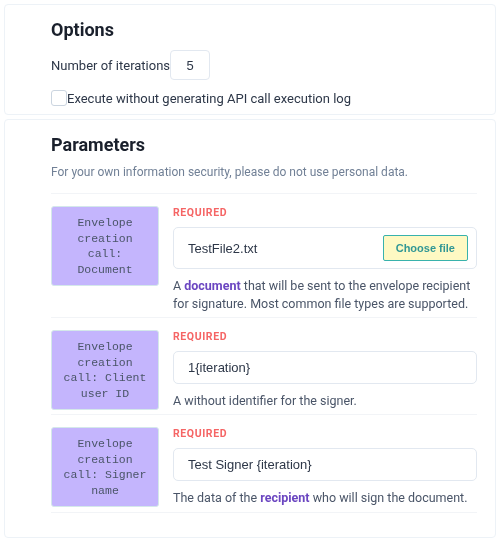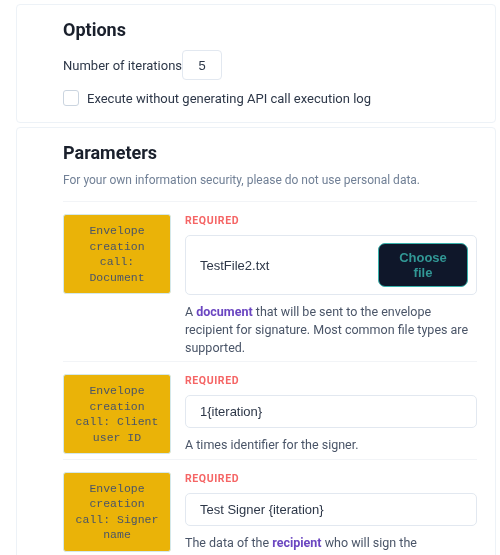--- a/index.html
+++ b/index.html
@@ -5,60 +5,60 @@
   * { box-sizing: border-box; }
   html, body {
     margin: 0; padding: 0;
     font-family: -apple-system, BlinkMacSystemFont, "Segoe UI", Roboto, Arial, sans-serif;
     font-size: 13px;
     color: #2d3748;
     background: #fff;
     width: 500px;
   }
   .page { width: 500px; }
-  .section { border: 1px solid #edf2f7; border-radius: 4px; margin: 4px 4px 0 16px; padding: 12px 18px 16px 46px; }
+  .section { border: 1px solid #edf2f7; border-radius: 4px; margin: 4px 4px 0 4px; padding: 12px 18px 8px 46px; }
   h2 { font-size: 18px; font-weight: 700; margin: 2px 0 10px 0; color: #1a202c; }
   .row { display: flex; align-items: center; margin-bottom: 10px; }
   .row-label { font-size: 13px; color: #2d3748; }
   .num-input {
     width: 40px; height: 30px; border: 1px solid #e2e8f0; border-radius: 4px;
     text-align: center; font-size: 13px; color: #2d3748; outline: none;
   }
   .hint { font-size: 12.5px; color: #4a5568; margin-bottom: 10px; }
-  .checkbox-row { display: flex; align-items: center; gap: 8px; }
+  .checkbox-row { display: flex; align-items: center; }
   .checkbox {
     width: 16px; height: 16px; border: 1.5px solid #cbd5e0; border-radius: 3px;
     background: #fff; display: inline-block;
   }
   .sub { font-size: 12px; color: #718096; margin: 2px 0 14px 0; }
   .param-row { display: flex; align-items: flex-start; gap: 14px; padding: 12px 0 4px 0; border-top: 1px solid #f2f4f7; }
   .param-row:first-of-type { border-top: none; padding-top: 4px; }
   .param-label {
     width: 108px; min-width: 108px; padding: 8px 6px;
-    background: #eab308; border: 1px solid #d4e8ea; border-radius: 3px;
+    background: #c4b5fd; border: 1px solid #d4e8ea; border-radius: 3px;
     font-family: "SFMono-Regular", Consolas, "Liberation Mono", Menlo, monospace;
     font-size: 11.5px; color: #4a5568; text-align: center; line-height: 1.35;
   }
   .param-body { flex: 1; }
   .required {
     font-size: 10.5px; letter-spacing: 0.6px; font-weight: 700;
     color: #f56565; text-transform: uppercase; margin-bottom: 8px;
   }
   .input-group {
     display: flex; align-items: center; justify-content: flex-start;
     border: 1px solid #e2e8f0; border-radius: 5px; padding: 7px 8px 7px 12px;
     margin-bottom: 8px;
   }
   .text-input {
     border: none; outline: none; font-size: 13px; color: #2d3748; flex: 1;
     background: transparent;
   }
   .btn-outline {
-    border: 1.5px solid #38b2ac; color: #319795; background: #0f172a;
-    border-radius: 7px; padding: 6px 12px; font-size: 13px; font-weight: 600;
+    border: 1.5px solid #38b2ac; color: #319795; background: #fef9c3;
+    border-radius: 2px; padding: 6px 12px; font-size: 11px; font-weight: 600;
     cursor: pointer;
   }
   .desc { font-size: 12.5px; color: #4a5568; line-height: 1.45; }
   .desc b { color: #6b46c1; font-weight: 700; }
 </style>
 </head>
 <body>
 <div class="page">
 
 <div class="section">
@@ -92,21 +92,21 @@
   </div>
 
   <div class="param-row">
     <div class="param-label">Envelope creation call: Client user ID</div>
     <div class="param-body">
       <div class="required">REQUIRED</div>
       <div class="input-group">
         <input class="text-input" value="1{iteration}" style="">
       </div>
       <div class="desc">
-        <span>A times identifier for the signer.</span><b></b><span></span>
+        <span>A without identifier for the signer.</span><b></b><span></span>
       </div>
     </div>
   </div>
 
   <div class="param-row">
     <div class="param-label">Envelope creation call: Signer name</div>
     <div class="param-body">
       <div class="required">REQUIRED</div>
       <div class="input-group">
         <input class="text-input" value="Test Signer {iteration}" style="">

